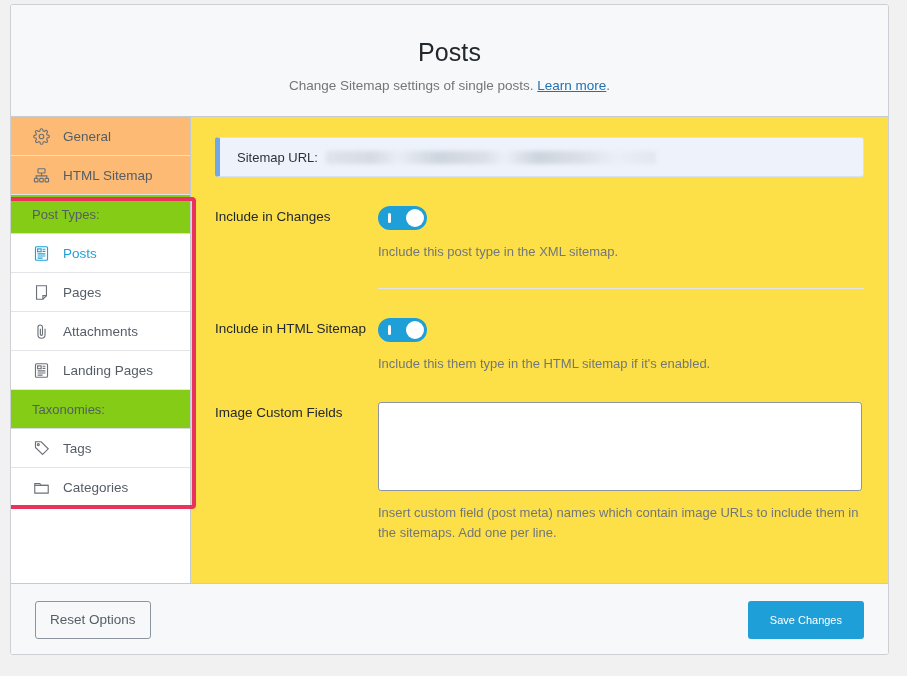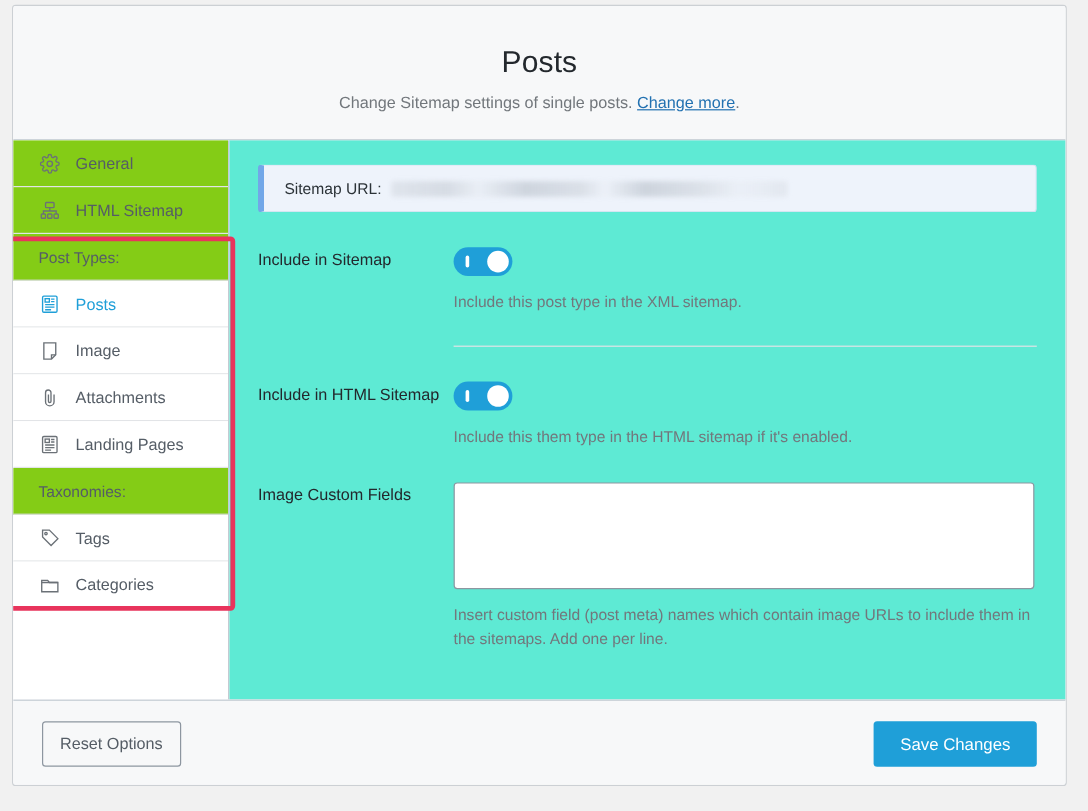--- a/index.html
+++ b/index.html
@@ -62,21 +62,21 @@
     height: 39px;
     display: flex;
     align-items: center;
     padding-left: 21px;
     font-size: 13.5px;
     color: #555d66;
     border-bottom: 1px solid #e2e4e7;
     background: #ffffff;
     cursor: pointer;
   }
-  .nav-item.top { background: #84cc16; }
+  .nav-item.top { background: #fdba74; }
   .nav-item.active .nav-label { color: #1f9fd8; }
   .nav-label { margin-left: 12px; }
   .nav-icon {
     width: 19px; height: 19px;
     display: inline-flex;
     align-items: center; justify-content: center;
     color: #6b7177;
   }
   .nav-item.active .nav-icon { color: #1f9fd8; }
   .nav-icon svg { display: block; }
@@ -100,21 +100,21 @@
     width: 196px;
     height: 312px;
     border: 4px solid #e8345c;
     border-radius: 4px;
     pointer-events: none;
   }
 
   
   .main {
     flex: 1 1 auto;
-    background: #5eead4;
+    background: #fde047;
     padding: 20px 24px 0 24px;
   }
 
   .notice {
     height: 40px;
     background: #eef3fb;
     border: 1px solid #d7e2f2;
     border-left: 5px solid #72a7e8;
     border-radius: 3px;
     display: flex;
@@ -231,35 +231,35 @@
     font-family: "Liberation Sans", sans-serif;
     cursor: pointer;
   }
   .btn-save {
     height: 38px;
     padding: 0 22px;
     background: #1f9fd8;
     border: none;
     border-radius: 3px;
     color: #ffffff;
-    font-size: 14px;
+    font-size: 11px;
     font-family: "Liberation Sans", sans-serif;
     cursor: pointer;
   }
 </style>
 </head>
 <body>
 
 <div id="root">
   <div class="card">
 
     <div class="card-header">
       <div class="page-title">Posts</div>
       <div class="page-subtitle">
-        <span>Change Sitemap settings of single posts. </span><a href="#">Change more</a><span>.</span>
+        <span>Change Sitemap settings of single posts. </span><a href="#">Learn more</a><span>.</span>
       </div>
     </div>
 
     <div class="card-body">
 
       <div class="sidebar">
 
         <div class="nav-item top">
           <span class="nav-icon">
             <svg width="17" height="17" viewBox="0 0 24 24" fill="none" stroke="currentColor" stroke-width="1.6">
@@ -298,21 +298,21 @@
           <span class="nav-label">Posts</span>
         </div>
 
         <div class="nav-item">
           <span class="nav-icon">
             <svg width="17" height="17" viewBox="0 0 24 24" fill="none" stroke="currentColor" stroke-width="1.6">
               <path d="M5 2.5h14v14l-5 5H5z"></path>
               <path d="M19 16.5h-5v5"></path>
             </svg>
           </span>
-          <span class="nav-label">Image</span>
+          <span class="nav-label">Pages</span>
         </div>
 
         <div class="nav-item">
           <span class="nav-icon">
             <svg width="17" height="17" viewBox="0 0 24 24" fill="none" stroke="currentColor" stroke-width="1.6">
               <path d="M17 8v8.5a5 5 0 0 1-10 0V6a3.2 3.2 0 0 1 6.4 0v10a1.5 1.5 0 0 1-3 0V8"></path>
             </svg>
           </span>
           <span class="nav-label">Attachments</span>
         </div>
@@ -356,21 +356,21 @@
       </div>
 
       <div class="main">
 
         <div class="notice">
           <span>Sitemap URL:</span>
           <span class="redacted"></span>
         </div>
 
         <div class="field-row">
-          <div class="field-label">Include in Sitemap</div>
+          <div class="field-label">Include in Changes</div>
           <div class="field-ctl">
             <span class="toggle">
               <span class="bar"></span>
               <span class="knob"></span>
             </span>
             <div class="help">Include this post type in the XML sitemap.</div>
           </div>
         </div>
 
         <div class="field-ctl" style="margin-left:163px;">

